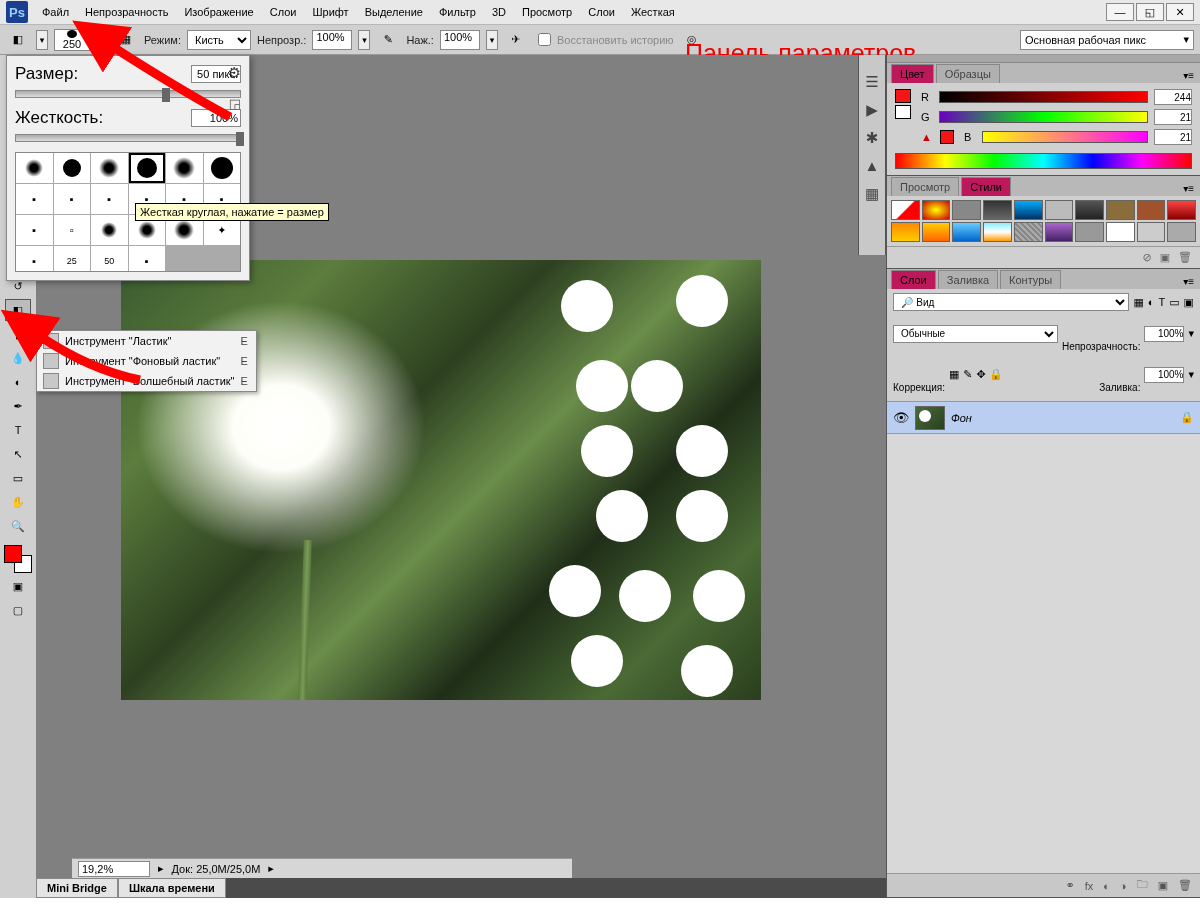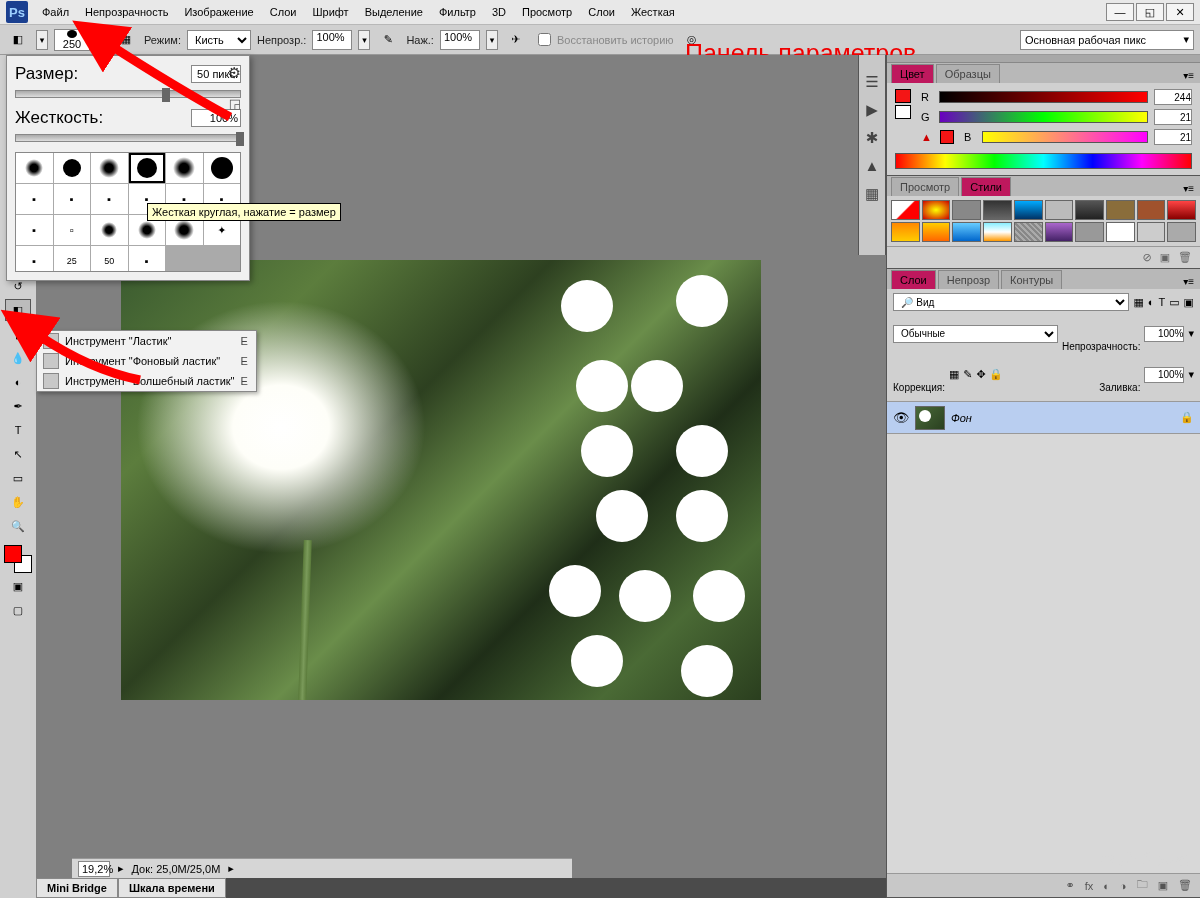--- a/index.html
+++ b/index.html
@@ -49,32 +49,32 @@
 .brushpop .r input { width: 50px; height: 18px; border: 1px solid #888; font-size: 11px; text-align: right; padding-right: 2px; }
 .brushpop .slider { height: 8px; background: linear-gradient(#aaa,#ddd); border: 1px solid #888; position: relative; margin-bottom: 10px; }
 .brushpop .slider .thumb { position: absolute; top: -3px; width: 8px; height: 14px; background: #666; }
 .brushpop .presets { display: grid; grid-template-columns: repeat(6, 1fr); gap: 1px; background: #aaa; border: 1px solid #888; max-height: 120px; overflow: hidden; }
 .brushpop .presets .p { background: #fff; height: 30px; display: flex; align-items: center; justify-content: center; }
 .brushpop .presets .p .dot { background: #000; border-radius: 50%; }
 .brushpop .presets .p .soft { background: radial-gradient(circle,#000 30%,transparent 70%); border-radius: 50%; }
 .brushpop .presets .p.sel { outline: 2px solid #000; outline-offset: -2px; }
 .brushpop .gear { position: absolute; right: 8px; top: 8px; font-size: 15px; color: #333; }
 .brushpop .corner { position: absolute; right: 8px; top: 40px; font-size: 13px; color: #555; }
-.tooltip { position: absolute; left: 135px; top: 148px; background: #ffffcc; border: 1px solid #000; padding: 2px 4px; font-size: 11px; z-index: 40; white-space: nowrap; margin-left: 12px; }
+.tooltip { position: absolute; left: 135px; top: 148px; background: #ffffcc; border: 1px solid #000; padding: 2px 4px; font-size: 11px; z-index: 40; white-space: nowrap; }
 
 
 .canvaswrap { position: absolute; left: 36px; right: 314px; top: 0; bottom: 20px; background: #808080; overflow: hidden; }
 .canvas { position: absolute; left: 85px; top: 205px; width: 640px; height: 440px; background: #fff; }
 .flower { width: 100%; height: 100%; position: relative; background: radial-gradient(ellipse 320px 280px at 25% 38%, #fff 0%, #fefef8 15%, rgba(255,255,255,0) 45%), linear-gradient(135deg,#3a5a2f 0%,#5c7d3d 20%,#2d4020 40%,#6a8d4a 55%,#1f2e18 70%,#4a6a35 85%,#2a3e1e 100%); overflow: hidden; }
 .flower::before { content:''; position:absolute; left:180px; top:280px; width:8px; height:160px; background:linear-gradient(90deg,#5a7a3a,#7a9a5a,#5a7a3a); transform:rotate(2deg); }
 .erased { position: absolute; background: #fff; border-radius: 50%; }
 
 
 .status { position: absolute; left: 36px; right: 314px; bottom: 0; height: 20px; background: #d6d6d6; border-top: 1px solid #999; display: flex; align-items: center; gap: 8px; padding: 0 6px; font-size: 11px; }
-.status .zoom { width: 32px; border: 1px solid #888; background: #fff; padding: 1px 3px; }
+.status .zoom { width: 72px; border: 1px solid #888; background: #fff; padding: 1px 3px; }
 
 
 .rpanels { position: absolute; right: 0; top: 0; width: 314px; height: 100%; background: #bcbcbc; border-left: 1px solid #555; display: flex; flex-direction: column; }
 .rpanels .toggle { height: 8px; background: #a8a8a8; border-bottom: 1px solid #888; }
 .panel { background: #d0d0d0; border-bottom: 1px solid #555; }
 .panel .tabs { height: 20px; background: #b8b8b8; display: flex; align-items: flex-end; padding-left: 4px; }
 .panel .tabs .tab { padding: 3px 8px; background: #be185d; border: 1px solid #888; border-bottom: none; font-size: 11px; margin-right: 2px; }
 .panel .tabs .tab.inact { background: #b0b0b0; color: #444; }
 .panel .tabs .menu { margin-left: auto; padding: 2px 6px; font-size: 10px; }
 .panel .body { padding: 6px 8px; }
@@ -401,21 +401,21 @@
       <div class="foot">
           <span>⊘</span>
           <span>▣</span>
           <span>🗑</span>
         </div>
     </div>
 
     <div class="panel layersp">
       <div class="tabs">
         <div class="tab">Слои</div>
-        <div class="tab inact">Непрозр</div>
+        <div class="tab inact">Заливка</div>
         <div class="tab inact">Контуры</div>
         <div class="menu">▾≡</div>
       </div>
       <div class="controls">
         <div class="row">
           <select><option>🔎 <span>Вид</span></option></select>
           <span>▦</span>
           <span>◐</span>
           <span>T</span>
           <span>▭</span>

